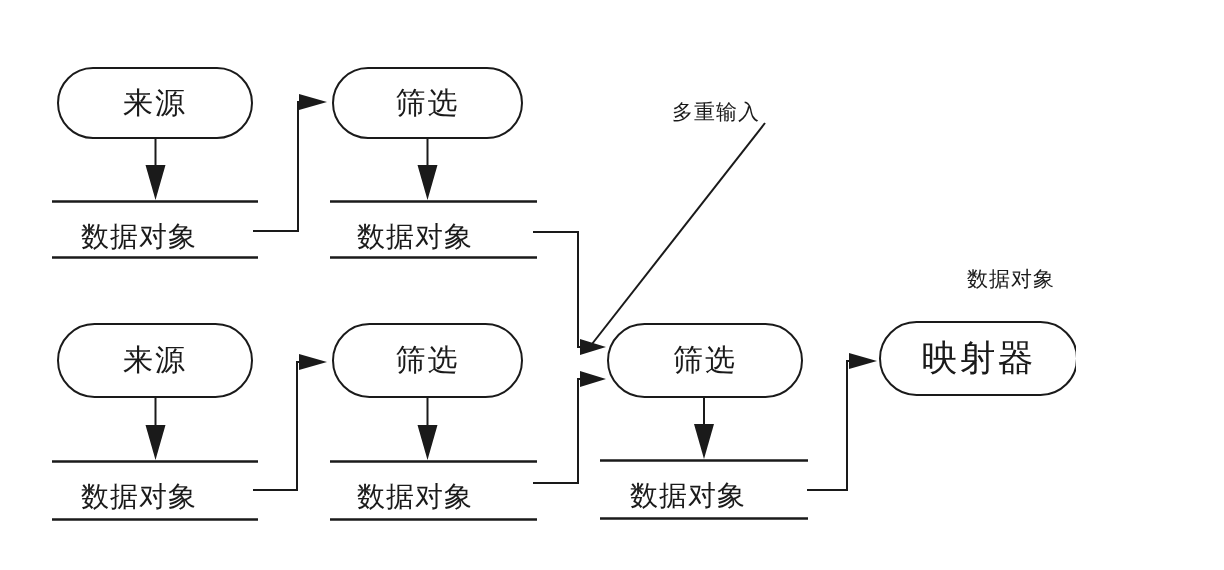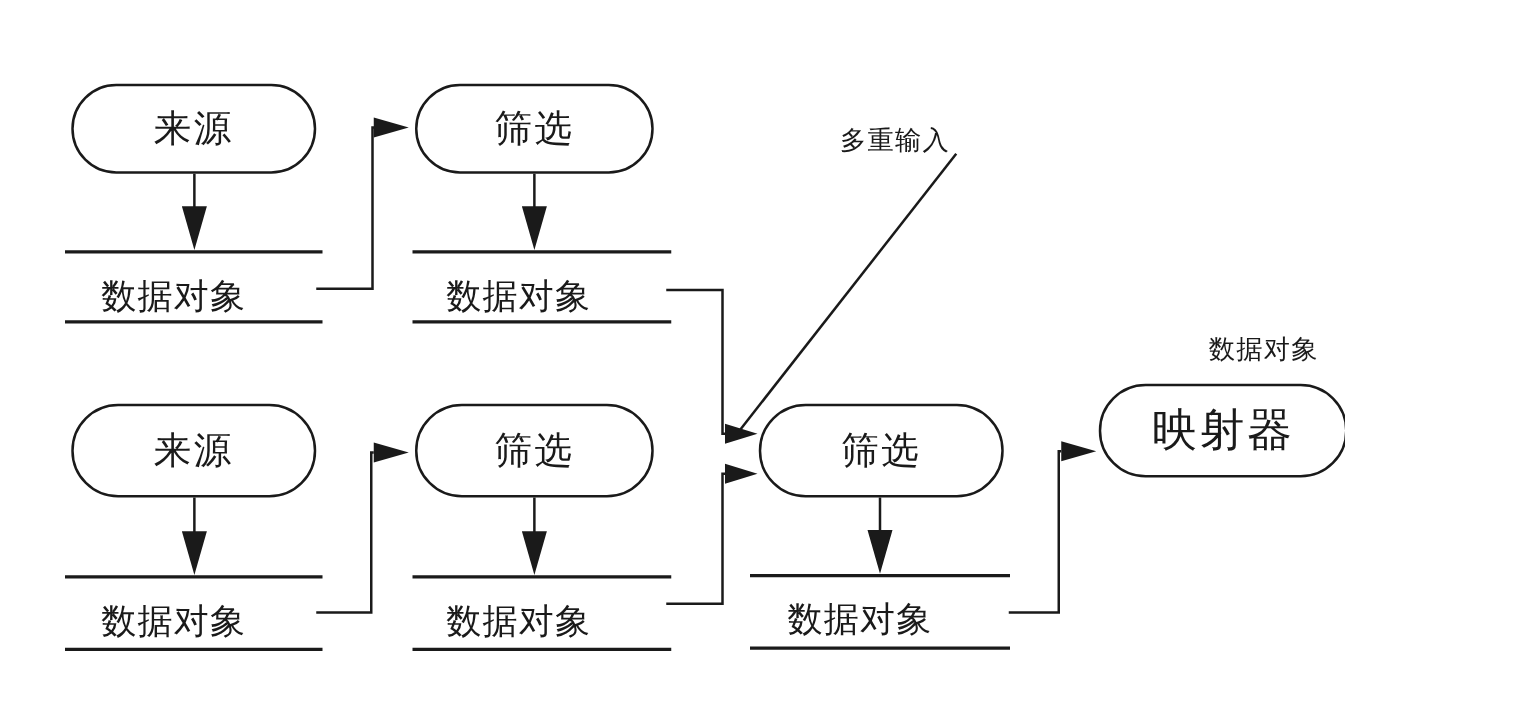--- a/index.html
+++ b/index.html
@@ -127,21 +127,21 @@
   </div>
 
   <div class="node" style="left:332px; top:323px; width:191px; height:75px;">
     <span>筛选</span>
   </div>
 
   <div class="node" style="left:607px; top:323px; width:196px; height:75px;">
     <span>筛选</span>
   </div>
 
-  <div class="node big" style="left:879px; top:307px; width:199px; height:75px;">
+  <div class="node big" style="left:879px; top:321px; width:199px; height:75px;">
     <span>映射器</span>
   </div>
 
   <div class="dlabel" style="left:81px;  top:218px;">数据对象</div>
   <div class="dlabel" style="left:357px; top:218px;">数据对象</div>
   <div class="dlabel" style="left:81px;  top:478px;">数据对象</div>
   <div class="dlabel" style="left:357px; top:478px;">数据对象</div>
   <div class="dlabel" style="left:630px; top:477px;">数据对象</div>
 
   <div class="note" style="left:672px; top:98px;">多重输入</div>

